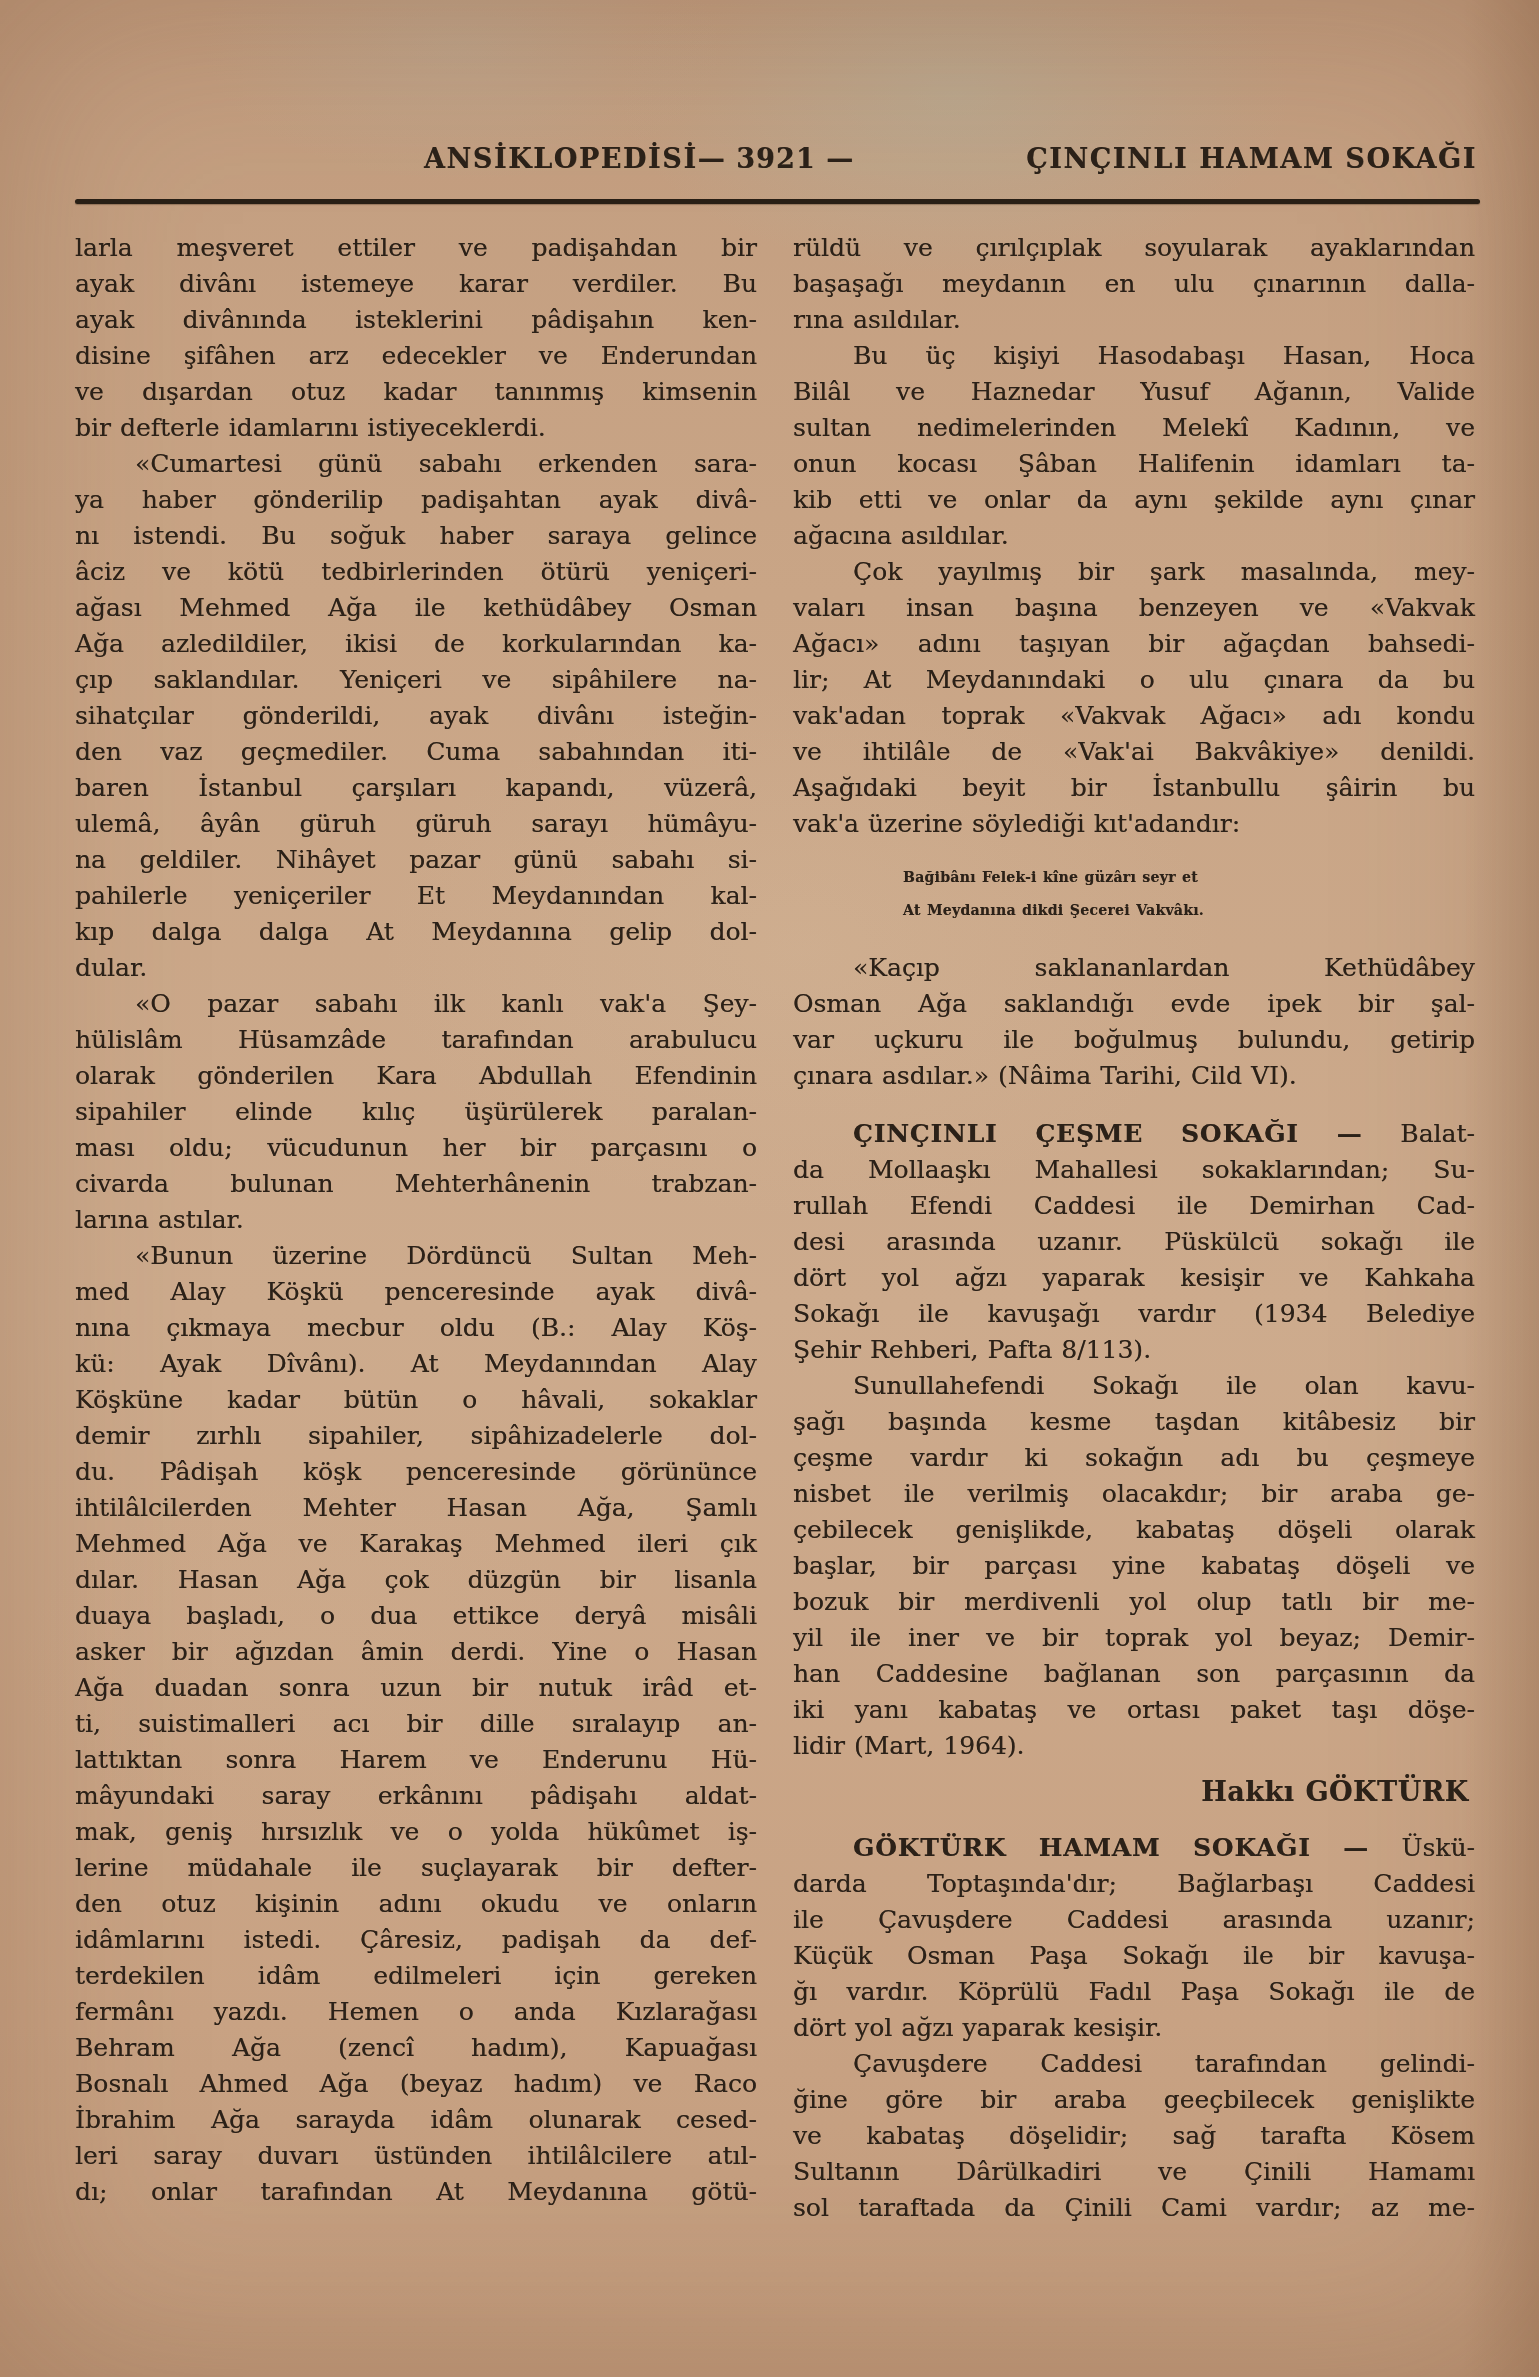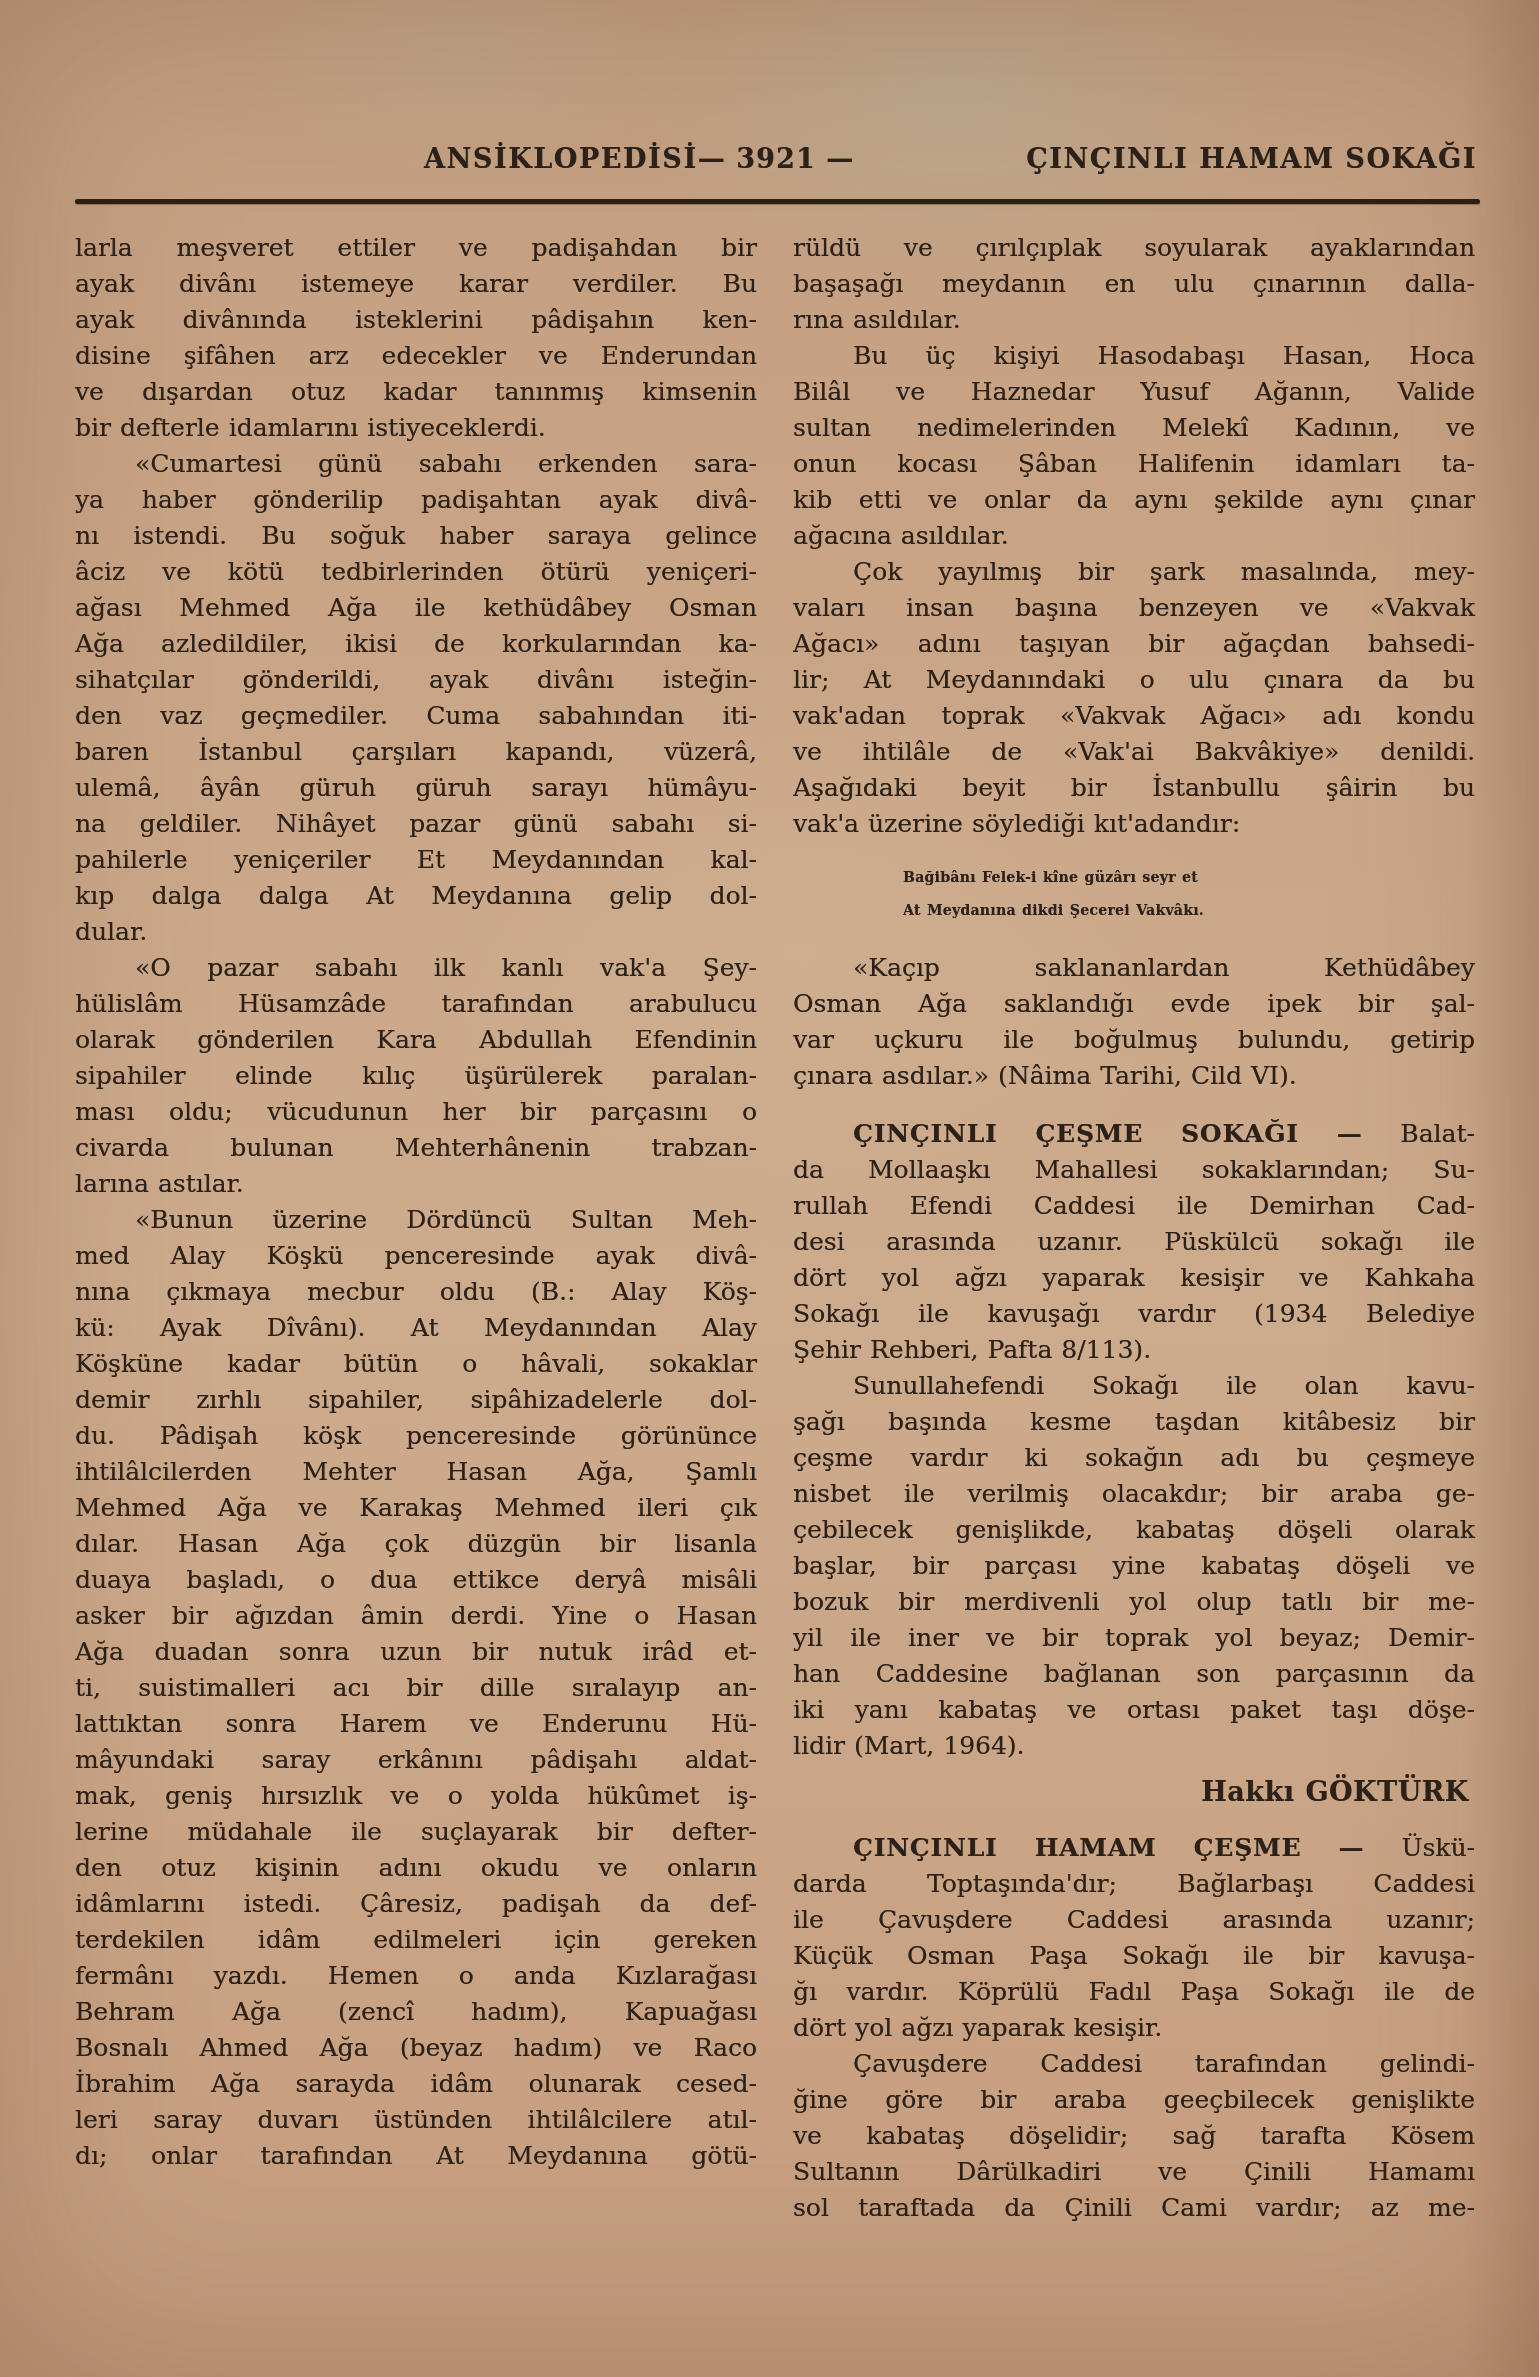--- a/index.html
+++ b/index.html
@@ -80,20 +80,21 @@
           <div class="line">ve dışardan otuz kadar tanınmış kimsenin</div>
           <div class="line endline">bir defterle idamlarını istiyeceklerdi.</div>
         </div>
         <div class="block paragraph">
           <div class="line indent">«Cumartesi günü sabahı erkenden sara-</div>
           <div class="line">ya haber gönderilip padişahtan ayak divâ-</div>
           <div class="line">nı istendi. Bu soğuk haber saraya gelince</div>
           <div class="line">âciz ve kötü tedbirlerinden ötürü yeniçeri-</div>
           <div class="line">ağası Mehmed Ağa ile kethüdâbey Osman</div>
           <div class="line">Ağa azledildiler, ikisi de korkularından ka-</div>
+          <div class="line">çıp saklandılar. Yeniçeri ve sipâhilere na-</div>
           <div class="line">sihatçılar gönderildi, ayak divânı isteğin-</div>
           <div class="line">den vaz geçmediler. Cuma sabahından iti-</div>
           <div class="line">baren İstanbul çarşıları kapandı, vüzerâ,</div>
           <div class="line">ulemâ, âyân güruh güruh sarayı hümâyu-</div>
           <div class="line">na geldiler. Nihâyet pazar günü sabahı si-</div>
           <div class="line">pahilerle yeniçeriler Et Meydanından kal-</div>
           <div class="line">kıp dalga dalga At Meydanına gelip dol-</div>
           <div class="line endline">dular.</div>
         </div>
         <div class="block paragraph">
@@ -188,21 +189,21 @@
           <div class="line">bozuk bir merdivenli yol olup tatlı bir me-</div>
           <div class="line">yil ile iner ve bir toprak yol beyaz; Demir-</div>
           <div class="line">han Caddesine bağlanan son parçasının da</div>
           <div class="line">iki yanı kabataş ve ortası paket taşı döşe-</div>
           <div class="line endline">lidir (Mart, 1964).</div>
         </div>
         <div class="block signature">
           <div class="line endline">Hakkı GÖKTÜRK</div>
         </div>
         <div class="block entry">
-          <div class="line indent"><span class="entry-heading">ÇINÇINLI HAMAM ÇEŞME — </span>Üskü-</div>
+          <div class="line indent"><span class="entry-heading">GÖKTÜRK HAMAM SOKAĞI — </span>Üskü-</div>
           <div class="line">darda Toptaşında'dır; Bağlarbaşı Caddesi</div>
           <div class="line">ile Çavuşdere Caddesi arasında uzanır;</div>
           <div class="line">Küçük Osman Paşa Sokağı ile bir kavuşa-</div>
           <div class="line">ğı vardır. Köprülü Fadıl Paşa Sokağı ile de</div>
           <div class="line endline">dört yol ağzı yaparak kesişir.</div>
         </div>
         <div class="block paragraph">
           <div class="line indent">Çavuşdere Caddesi tarafından gelindi-</div>
           <div class="line">ğine göre bir araba geeçbilecek genişlikte</div>
           <div class="line">ve kabataş döşelidir; sağ tarafta Kösem</div>

